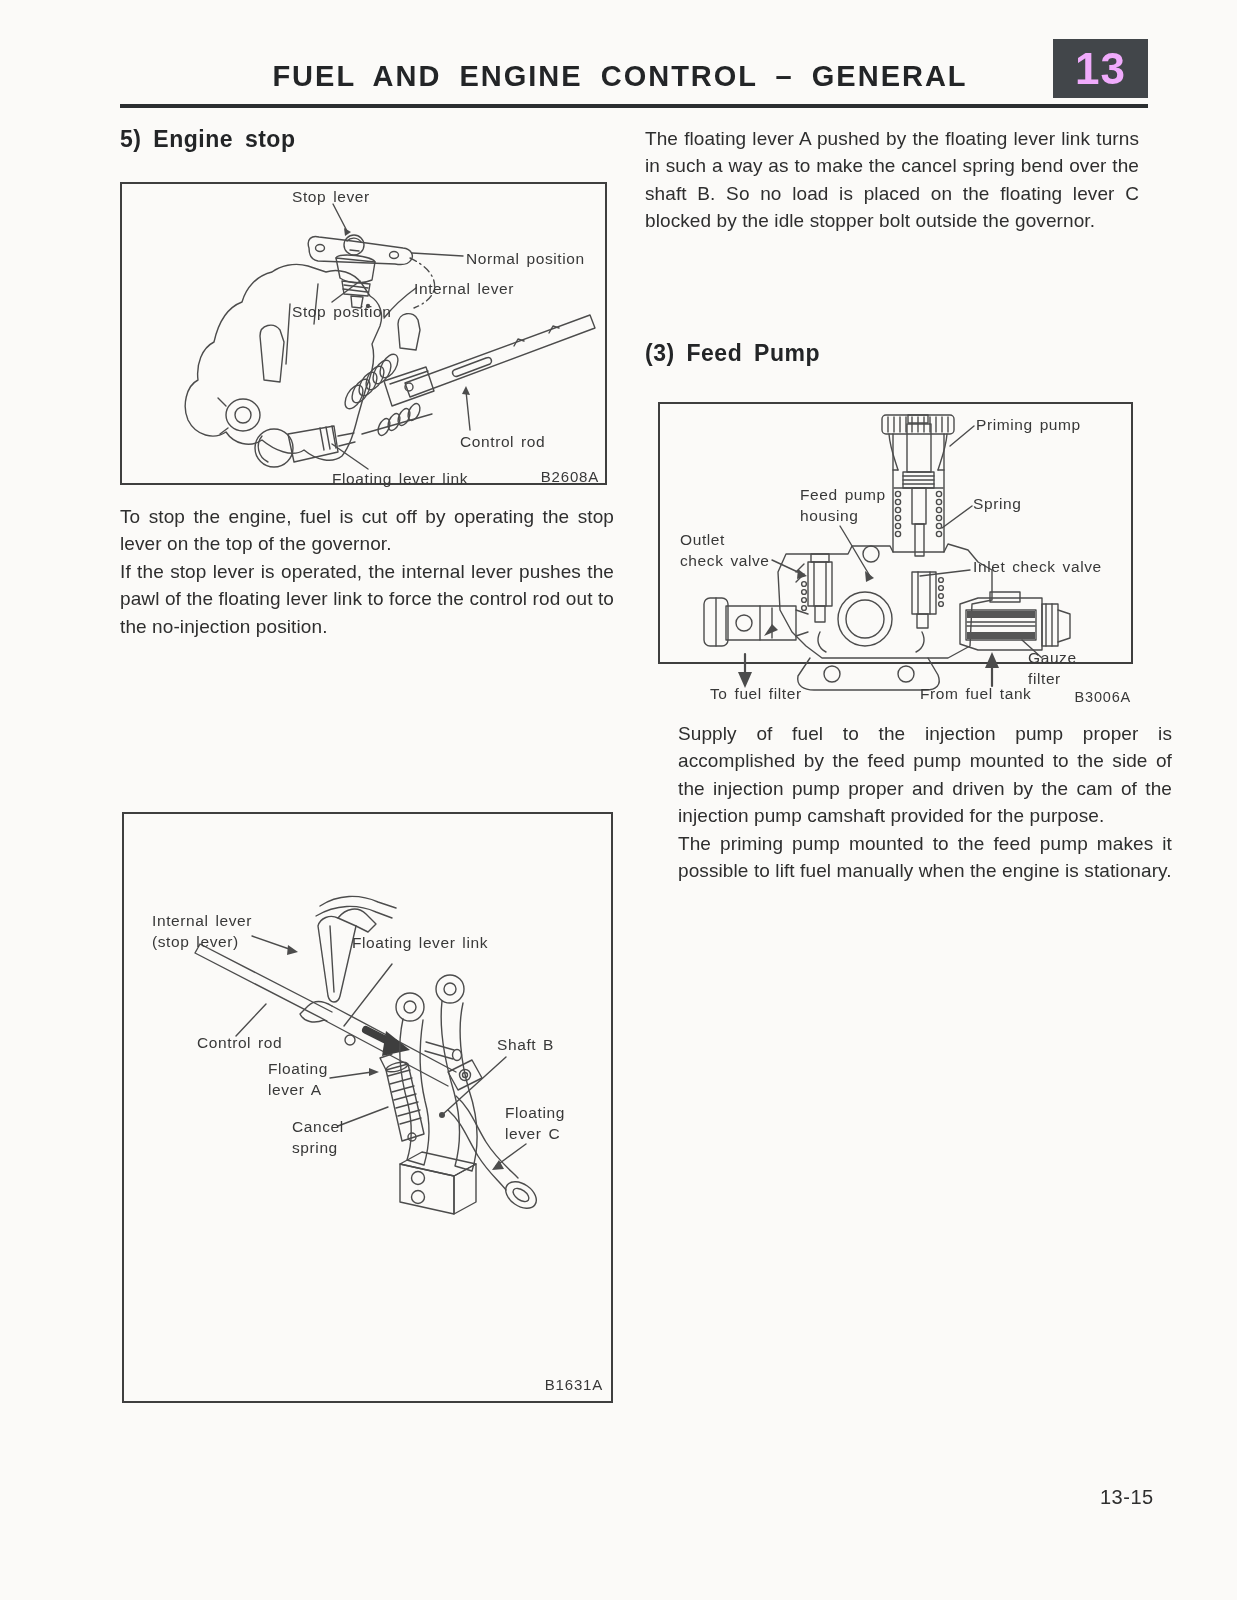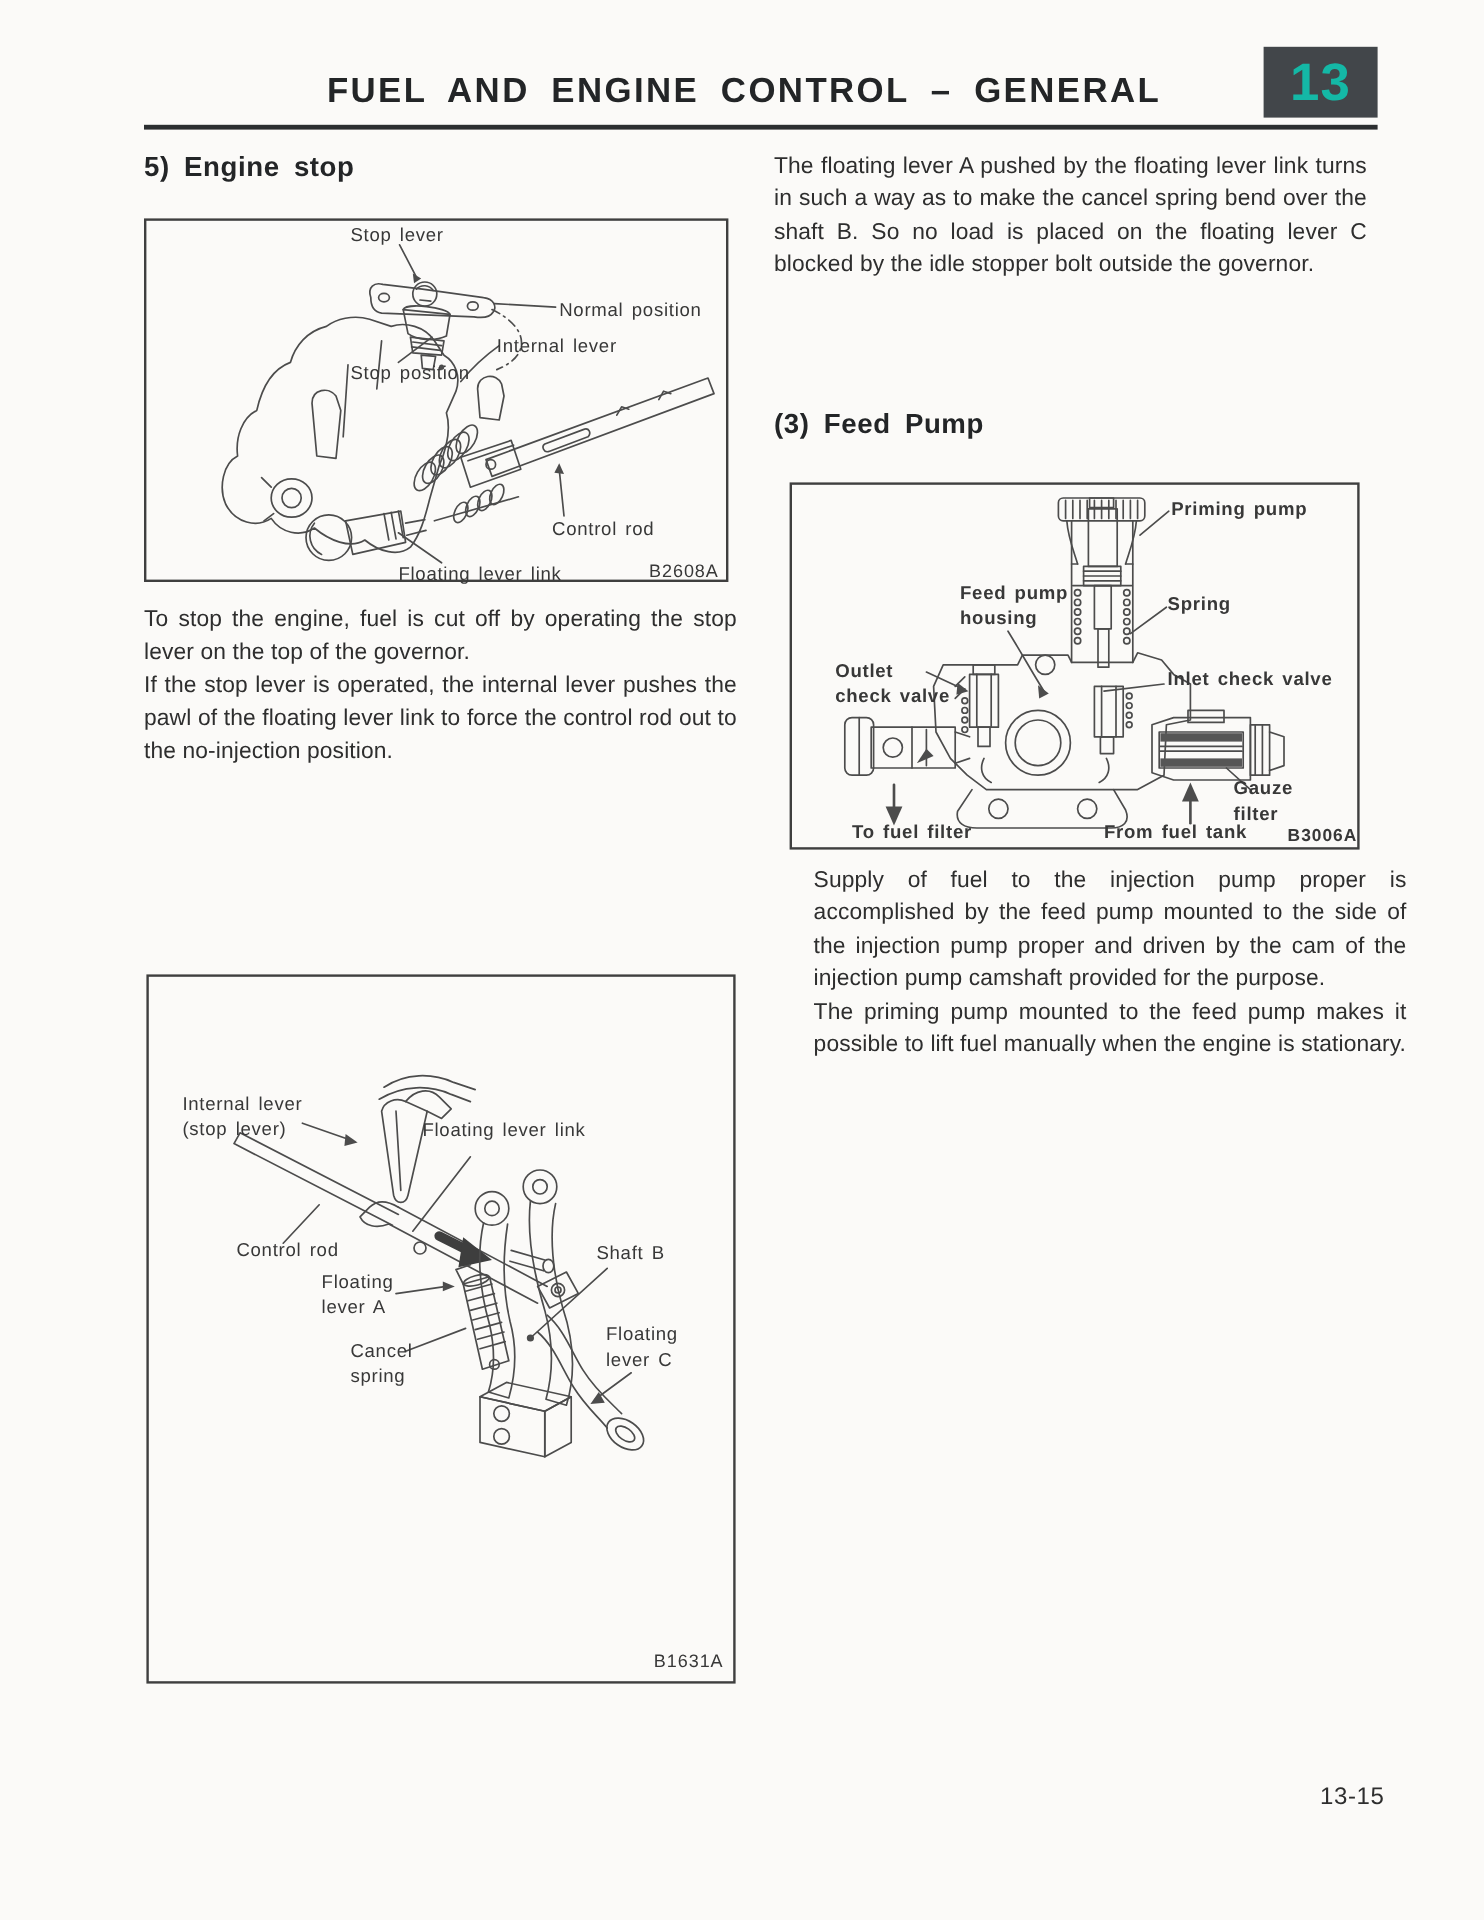--- a/index.html
+++ b/index.html
@@ -12,21 +12,21 @@
   }
   .abs{position:absolute;}
   
   .page-title{
     left:240px;top:60px;width:760px;text-align:center;
     font-size:29px;font-weight:bold;color:#232527;
     letter-spacing:2px;word-spacing:8px;white-space:nowrap;
   }
   .chapter-tab{
     left:1053px;top:39px;width:95px;height:59px;
-    background:#42464a;color:#14b8a6;
+    background:#42464a;color:#f0abfc;
     display:flex;align-items:center;justify-content:center;
     font-size:44px;font-weight:bold;letter-spacing:1px;
   }
   .header-rule{
     left:120px;top:104px;width:1028px;height:4px;background:#2b2e30;
   }
   
   .sec-heading{
     font-size:23px;font-weight:bold;color:#232527;
     letter-spacing:0.5px;word-spacing:5px;white-space:nowrap;
@@ -221,21 +221,21 @@
 lever C</div>
   <div class="fig-code" style="right:8px;top:562px;">B1631A</div>
 </div>
 
 <div class="abs body-block" style="left:645px;top:125px;">
   <p>The floating lever A pushed by the floating lever link turns in such a way as to make the cancel spring bend over the shaft B. So no load is placed on the floating lever C blocked by the idle stopper bolt outside the governor.</p>
 </div>
 
 <div class="abs sec-heading" style="left:645px;top:340px;">(3) Feed Pump</div>
 
-<div class="abs figure-box" style="left:658px;top:402px;width:475px;height:306px;font-weight:bold;">
+<div class="abs figure-box" style="left:658px;top:402px;width:475px;height:262px;">
   <svg width="471" height="302" viewBox="0 0 471 302">
     <g class="lineart">
 
       <rect x="222" y="11" width="72" height="19" rx="4"></rect>
       <path d="M228,13 L228,28 M234,13 L234,28 M240,13 L240,28 M246,13 L246,28 M252,13 L252,28 M258,13 L258,28 M264,13 L264,28 M270,13 L270,28 M276,13 L276,28 M282,13 L282,28 M288,13 L288,28"></path>
       <rect x="248" y="11" width="20" height="8"></rect>
 
       <path d="M229,30 C230,44 235,56 238,66 M287,30 C286,44 281,56 278,66"></path>
       <path d="M233,30 L233,148 M284,30 L284,148"></path>
       <path d="M233,66 L238,66 M284,66 L278,66"></path>
@@ -318,21 +318,21 @@
       <path d="M112,156 L142,170"></path>
       <polygon points="138,165 147,172 137,175" fill="#4c4c4c" stroke="none"></polygon>
       <path d="M310,166 L260,172"></path>
       <path d="M382,254 L362,236"></path>
     </g>
   </svg>
   <div class="fl" style="left:316px;top:10px;">Priming pump</div>
   <div class="fl" style="left:140px;top:80px;">Feed pump
 housing</div>
   <div class="fl" style="left:313px;top:89px;">Spring</div>
-  <div class="fl" style="left:36px;top:125px;margin-top:20px;">Outlet
+  <div class="fl" style="left:20px;top:125px;">Outlet
 check valve</div>
   <div class="fl" style="left:313px;top:152px;">Inlet check valve</div>
   <div class="fl" style="left:50px;top:279px;">To fuel filter</div>
   <div class="fl" style="left:260px;top:279px;">From fuel tank</div>
   <div class="fl" style="left:368px;top:243px;">Gauze
 filter</div>
   <div class="fig-code" style="right:0;top:285px;font-size:14.5px;">B3006A</div>
 </div>
 
 <div class="abs body-block" style="left:678px;top:720px;">

